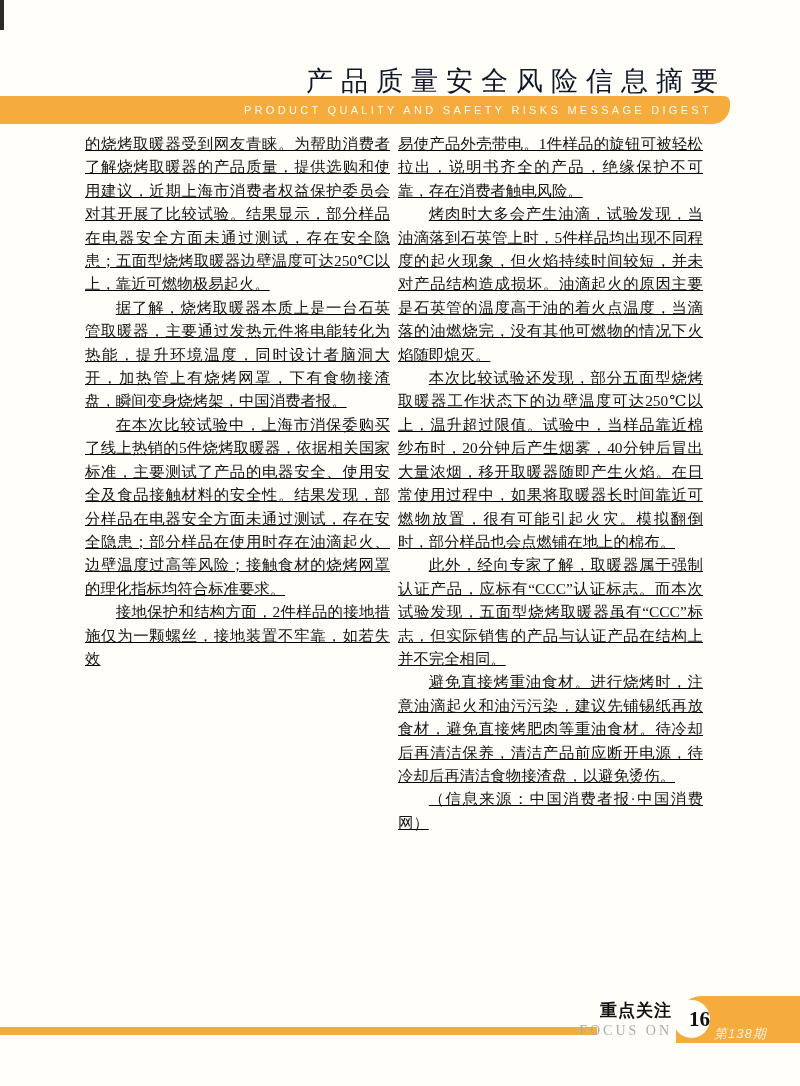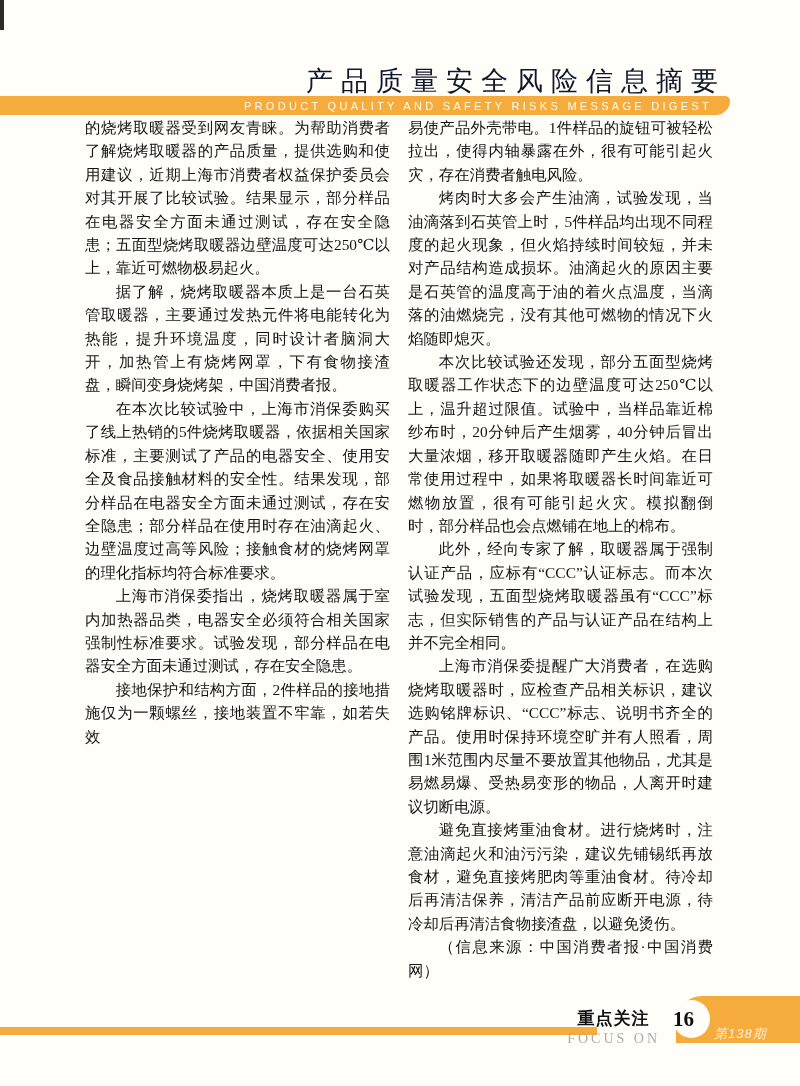--- a/index.html
+++ b/index.html
@@ -32,45 +32,46 @@
     font-weight: 300;
     color: #0f172a;
     letter-spacing: 8px;
     white-space: nowrap;
   }
   .header-band {
     position: absolute;
     top: 96px;
     left: 0;
     width: 730px;
-    height: 19px;
+    height: 28px;
     background: #F6AB3D;
     border-radius: 0 6px 18px 0;
     display: flex;
     align-items: center;
     justify-content: flex-end;
     padding-right: 18px;
     box-sizing: border-box;
   }
   .header-band-text {
     font-family: "Liberation Sans", "DejaVu Sans", sans-serif;
     font-size: 11px;
     font-weight: 300;
     color: #FFFDF2;
     letter-spacing: 3.3px;
     white-space: nowrap;
   }
   
   .columns {
     position: absolute;
-    top: 116px;
+    top: 132px;
     left: 85px;
     width: 628px;
     display: flex;
-    gap: 18px;
+    gap: 8px;
+    text-decoration: underline;
   }
   .col {
     width: 305px;
     font-size: 15.4px;
     line-height: 23.4px;
     text-align: justify;
     color: #151413;
   }
   .col p {
     margin: 0;
@@ -82,23 +83,22 @@
     position: absolute;
     top: 1027px;
     left: 0;
     width: 597px;
     height: 8px;
     background: #F6AB3D;
   }
   .footer-labels {
     position: absolute;
     top: 1001px;
-    right: 140px;
-    text-align: center;
-    margin-top: 8px;
+    right: 128px;
+    text-align: right;
   }
   .footer-cn {
     font-size: 17px;
     font-weight: bold;
     color: #101010;
     letter-spacing: 1px;
     line-height: 20px;
   }
   .footer-en {
     font-size: 14px;
@@ -120,21 +120,21 @@
   .page-circle {
     position: absolute;
     top: 1000px;
     left: 673px;
     width: 37px;
     height: 38px;
     background: #FFFEF8;
     border-radius: 50%;
     display: flex;
     align-items: center;
-    justify-content: flex-start;
+    justify-content: flex-end;
   }
   .page-num {
     font-size: 21px;
     font-weight: bold;
     color: #101010;
   }
   .issue {
     position: absolute;
     top: 1025px;
     left: 714px;
@@ -155,29 +155,27 @@
   <div class="header-title">产品质量安全风险信息摘要</div>
   <div class="header-band">
     <span class="header-band-text">PRODUCT QUALITY AND SAFETY RISKS MESSAGE DIGEST</span>
   </div>
 
   <div class="columns">
     <div class="col">
       <p class="no-indent">的烧烤取暖器受到网友青睐。为帮助消费者了解烧烤取暖器的产品质量，提供选购和使用建议，近期上海市消费者权益保护委员会对其开展了比较试验。结果显示，部分样品在电器安全方面未通过测试，存在安全隐患；五面型烧烤取暖器边壁温度可达250℃以上，靠近可燃物极易起火。</p>
       <p>据了解，烧烤取暖器本质上是一台石英管取暖器，主要通过发热元件将电能转化为热能，提升环境温度，同时设计者脑洞大开，加热管上有烧烤网罩，下有食物接渣盘，瞬间变身烧烤架，中国消费者报。</p>
       <p>在本次比较试验中，上海市消保委购买了线上热销的5件烧烤取暖器，依据相关国家标准，主要测试了产品的电器安全、使用安全及食品接触材料的安全性。结果发现，部分样品在电器安全方面未通过测试，存在安全隐患；部分样品在使用时存在油滴起火、边壁温度过高等风险；接触食材的烧烤网罩的理化指标均符合标准要求。</p>
-      <p>上海市消保委指出，烧烤取暖器属于室内加热器品类，电器安全必须符合相关国家强制性标准要求。试验发现，部分样品在电器安全方面未通过测试，存在安全隐患。</p>
       <p>接地保护和结构方面，2件样品的接地措施仅为一颗螺丝，接地装置不牢靠，如若失效</p>
     </div>
     <div class="col">
-      <p class="no-indent">易使产品外壳带电。1件样品的旋钮可被轻松拉出，使得内轴暴露在外，很有可能引起火灾，存在消费者触电风险。</p>
+      <p class="no-indent">易使产品外壳带电。1件样品的旋钮可被轻松拉出，说明书齐全的产品，绝缘保护不可靠，存在消费者触电风险。</p>
       <p>烤肉时大多会产生油滴，试验发现，当油滴落到石英管上时，5件样品均出现不同程度的起火现象，但火焰持续时间较短，并未对产品结构造成损坏。油滴起火的原因主要是石英管的温度高于油的着火点温度，当滴落的油燃烧完，没有其他可燃物的情况下火焰随即熄灭。</p>
       <p>本次比较试验还发现，部分五面型烧烤取暖器工作状态下的边壁温度可达250℃以上，温升超过限值。试验中，当样品靠近棉纱布时，20分钟后产生烟雾，40分钟后冒出大量浓烟，移开取暖器随即产生火焰。在日常使用过程中，如果将取暖器长时间靠近可燃物放置，很有可能引起火灾。模拟翻倒时，部分样品也会点燃铺在地上的棉布。</p>
       <p>此外，经向专家了解，取暖器属于强制认证产品，应标有“CCC”认证标志。而本次试验发现，五面型烧烤取暖器虽有“CCC”标志，但实际销售的产品与认证产品在结构上并不完全相同。</p>
-      <p>上海市消保委提醒广大消费者，在选购烧烤取暖器时，应检查产品相关标识，建议选购铭牌标识、“CCC”标志、说明书齐全的产品。使用时保持环境空旷并有人照看，周围1米范围内尽量不要放置其他物品，尤其是易燃易爆、受热易变形的物品，人离开时建议切断电源。</p>
       <p>避免直接烤重油食材。进行烧烤时，注意油滴起火和油污污染，建议先铺锡纸再放食材，避免直接烤肥肉等重油食材。待冷却后再清洁保养，清洁产品前应断开电源，待冷却后再清洁食物接渣盘，以避免烫伤。</p>
       <p>（信息来源：中国消费者报·中国消费网）</p>
     </div>
   </div>
 
   <div class="footer-band"></div>
   <div class="footer-labels">
     <div class="footer-cn">重点关注</div>
     <div class="footer-en">FOCUS ON</div>
   </div>

